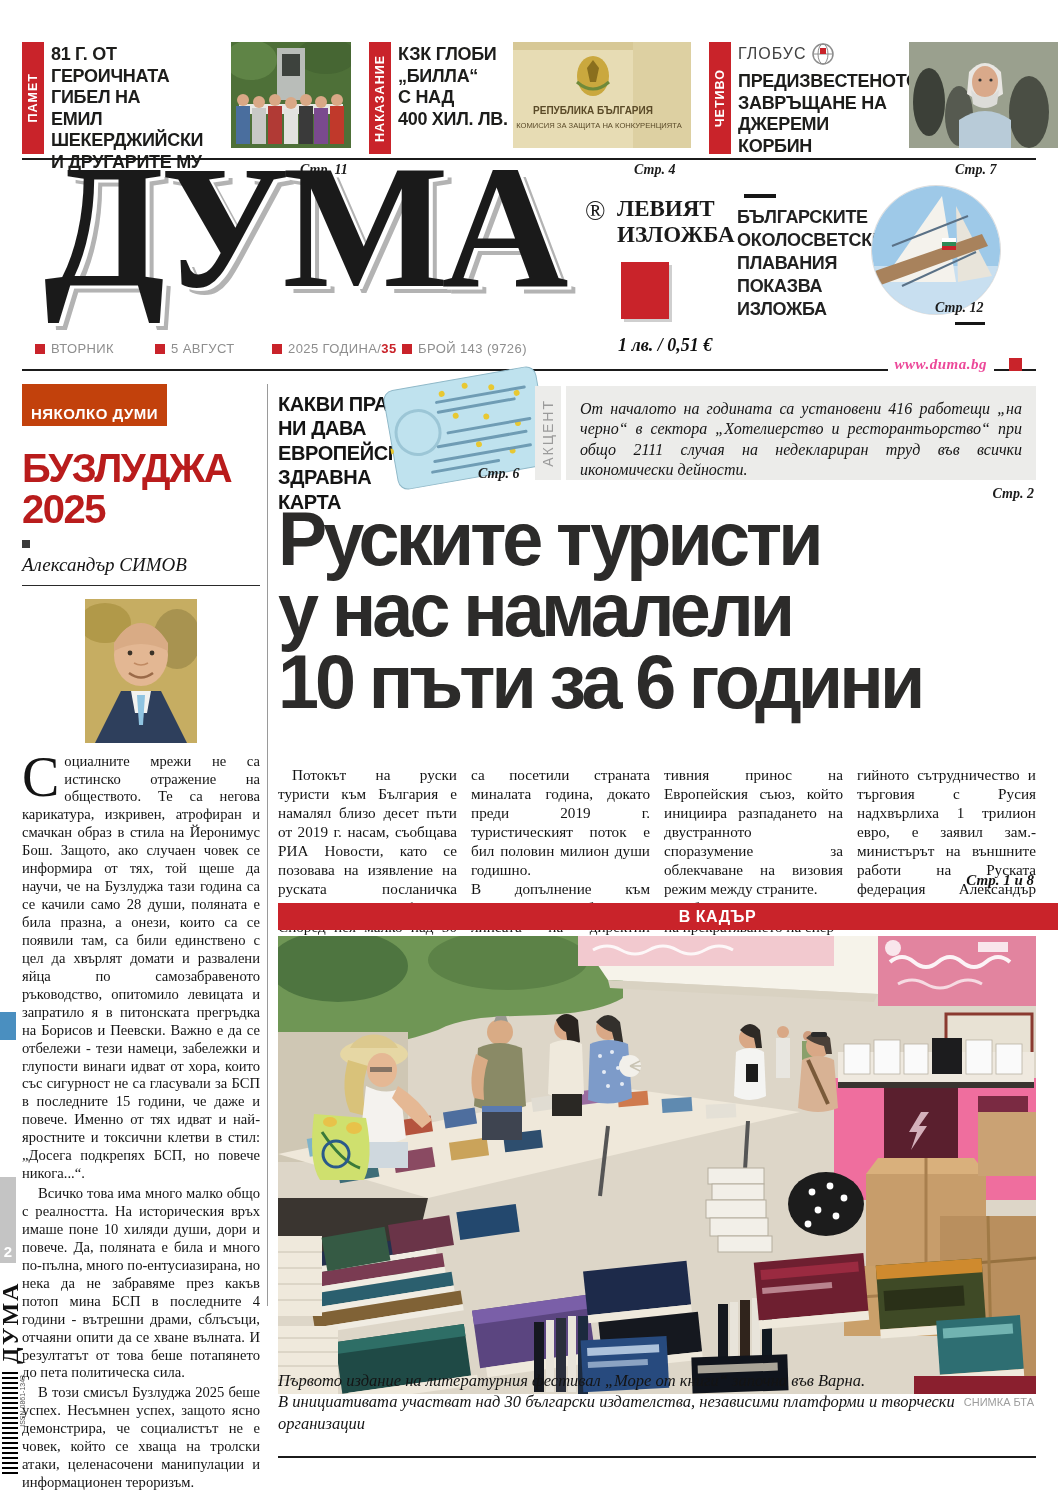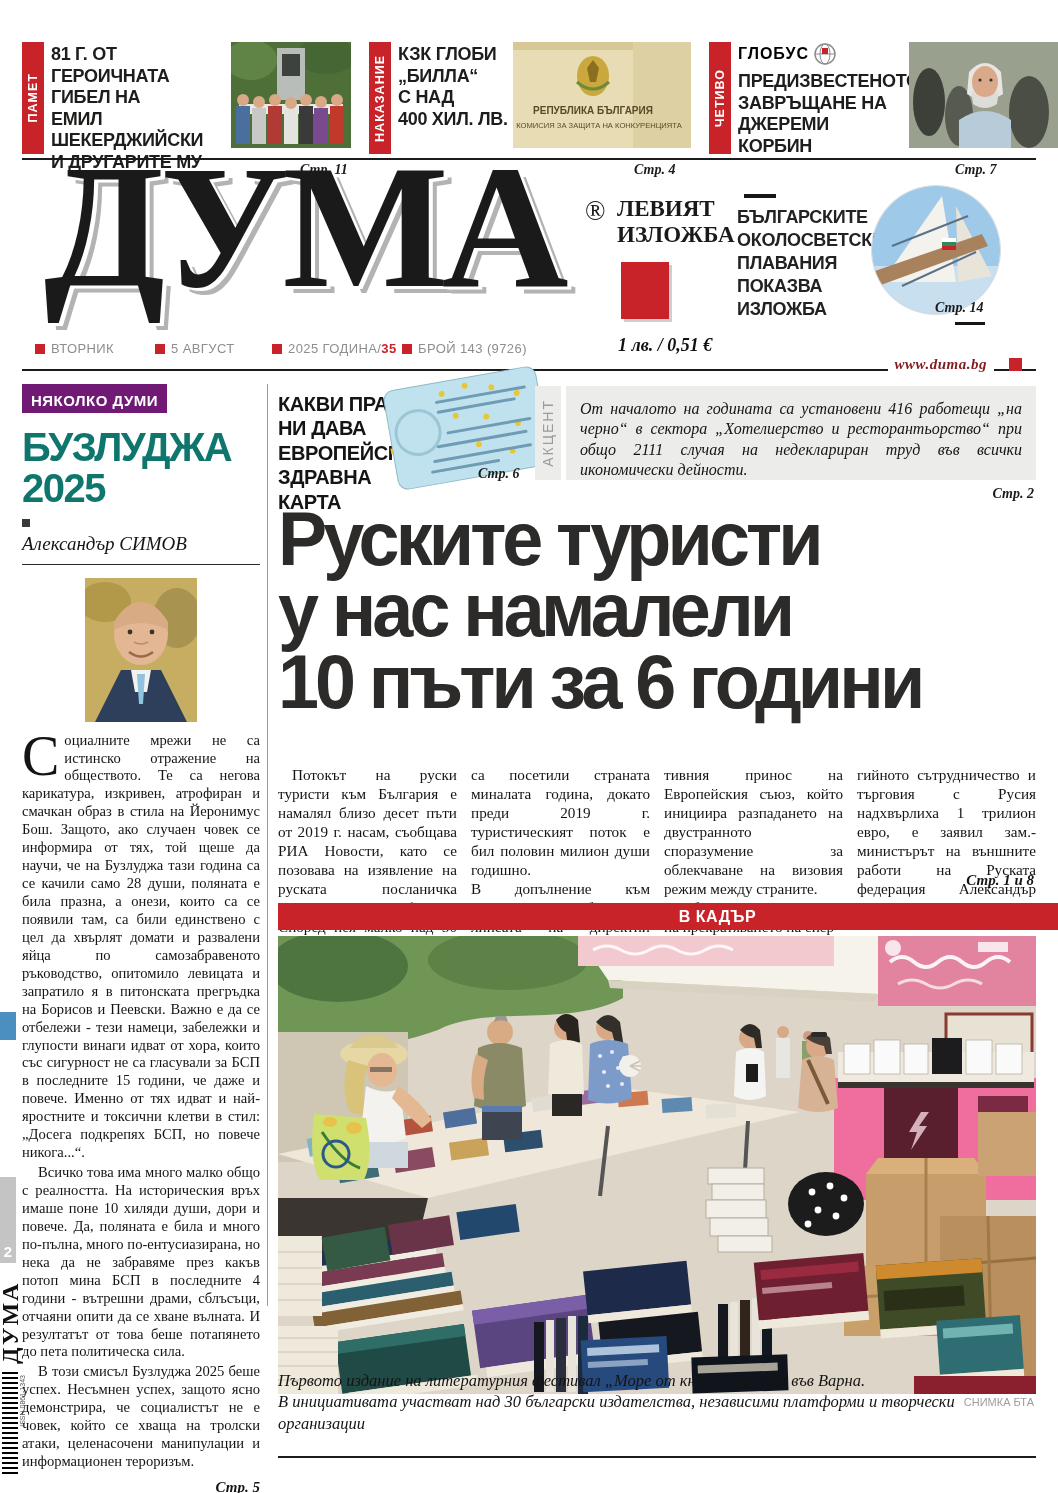--- a/index.html
+++ b/index.html
@@ -39,30 +39,30 @@
                  border-radius:50%; overflow:hidden; box-shadow:0 0 0 1px #ddd; }
 
   
   .dateline-item { position:absolute; top:341px; font-family:"Liberation Sans",sans-serif;
                    font-size:13px; color:#8e8e8e; letter-spacing:0.4px; }
   .dateline-item .rsq { display:inline-block; width:10px; height:10px; background:#c9232a;
                         margin-right:6px; vertical-align:-1px; }
   .dateline-item .redval { color:#c9232a; font-weight:700; }
   .price { position:absolute; left:618px; top:335px; font-weight:700; font-style:italic; font-size:18px; color:#111; }
   .website { position:absolute; right:64px; top:356px; background:#fff; padding:0 7px;
-             font-weight:700; font-style:italic; font-size:15px; letter-spacing:0.5px; color:#7f1d1d; z-index:2; }
+             font-weight:700; font-style:italic; font-size:15px; letter-spacing:0.5px; color:#ec4899; z-index:2; }
   .website-redsq { position:absolute; right:36px; top:358px; width:13px; height:13px; background:#c9232a; z-index:2; }
 
   
   .left-col { position:absolute; left:22px; top:384px; width:238px; }
-  .kicker { display:inline-block; background:#701a75; color:#fff;
+  .kicker { display:inline-block; background:#c2410c; color:#fff;
             font-family:"Liberation Sans",sans-serif; font-weight:700; font-size:15px;
-            padding:8px 9px 4px; letter-spacing:0.5px; }
+            padding:21px 9px 4px; letter-spacing:0.5px; }
   .opinion-title { font-family:"Liberation Sans",sans-serif; font-weight:700; font-size:40px;
-                   letter-spacing:-1.5px; line-height:1.02; color:#0f766e; margin-top:14px; white-space:pre-line; }
+                   letter-spacing:-1.5px; line-height:1.02; color:#b91c1c; margin-top:22px; white-space:pre-line; }
   .opinion-sq { width:8px; height:8px; background:#3a3a3a; margin:10px 0 6px; }
   .opinion-author { font-style:italic; font-size:19px; margin-bottom:9px; }
   .opinion-hr { border-top:1.5px solid #2a2a2a; margin-bottom:13px; }
   .author-photo { display:block; margin:0 auto 10px; }
   .opinion-body p { margin:0 0 2px; font-size:14.6px; line-height:1.23; text-align:justify; }
   .opinion-body p.ind { text-indent:16px; }
   .dropcap { float:left; font-size:56px; line-height:0.78; padding:3px 5px 0 0; font-weight:400; }
   .opinion-page { text-align:right; font-style:italic; font-weight:700; font-size:15px; margin-top:8px; }
 
   
@@ -176,21 +176,21 @@
     </div>
 
     <div class="strip-divider"></div>
 
     <div class="teaser" style="flex:1;">
       <div class="vlabel">
           <span>ЧЕТИВО</span>
         </div>
       <div style="width:178px;">
         <div style="display:flex; align-items:center; gap:4px; padding:0 0 3px 7px;">
-          <span style="font-family:'Liberation Sans',sans-serif; font-weight:700; font-size:16px; color:#000000; letter-spacing:1px;">ГЛОБУС</span>
+          <span style="font-family:'Liberation Sans',sans-serif; font-weight:400; font-size:16px; color:#404040; letter-spacing:1px;">ГЛОБУС</span>
           <svg width="24" height="24" viewBox="0 0 24 24">
             <circle cx="12" cy="12" r="10" fill="none" stroke="#8c8c8c" stroke-width="1.5"></circle>
             <ellipse cx="12" cy="12" rx="5" ry="10" fill="none" stroke="#8c8c8c"></ellipse>
             <line x1="2" y1="12" x2="22" y2="12" stroke="#8c8c8c"></line>
             <rect x="9" y="6" width="6" height="6" fill="#c9232a"></rect>
           </svg>
         </div>
         <div class="teaser-title" style="background:#fff;">ПРЕДИЗВЕСТЕНОТО
 ЗАВРЪЩАНЕ НА
 ДЖЕРЕМИ КОРБИН</div>
@@ -235,21 +235,21 @@
       <path d="M0,86 L110,48 L116,60 L6,100 Z" fill="#a8825c"></path>
       <path d="M20,60 L96,30" stroke="#5a7186" stroke-width="2"></path>
       <path d="M30,100 L104,66" stroke="#5a7186" stroke-width="2"></path>
       <g transform="translate(70,52)">
           <rect width="14" height="4" fill="#fff"></rect>
           <rect y="4" width="14" height="4" fill="#2e8b57"></rect>
           <rect y="8" width="14" height="4" fill="#c9232a"></rect>
         </g>
     </svg>
   </div>
-  <div class="page-ref" style="left:935px; top:300px;">Стр. 14</div>
+  <div class="page-ref" style="left:935px; top:300px;">Стр. 12</div>
   <div class="mast-dash" style="left:955px; top:322px; width:30px; height:3px;"></div>
 
   <div class="dateline-item" style="left:35px;"><span class="rsq"></span><span>ВТОРНИК</span></div>
   <div class="dateline-item" style="left:155px;"><span class="rsq"></span><span>5 АВГУСТ</span></div>
   <div class="dateline-item" style="left:272px;"><span class="rsq"></span><span>2025 ГОДИНА/</span><span class="redval">35</span></div>
   <div class="dateline-item" style="left:402px;"><span class="rsq"></span><span>БРОЙ 143 (9726)</span></div>
   <div class="price">1 лв. / 0,51 €</div>
   <div class="website">www.duma.bg</div>
   <div class="website-redsq"></div>
   <div class="hline" style="top:369px;"></div>

